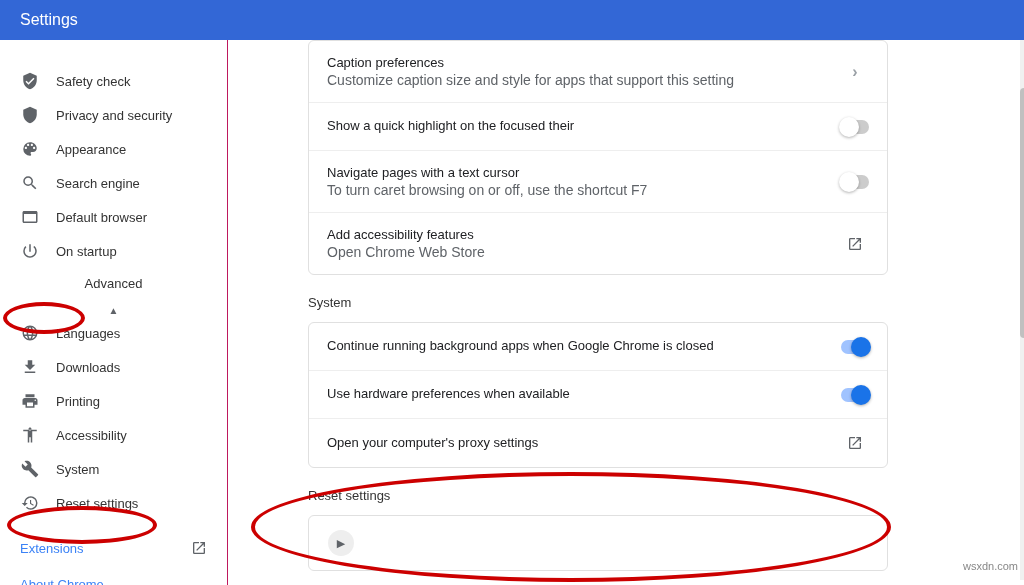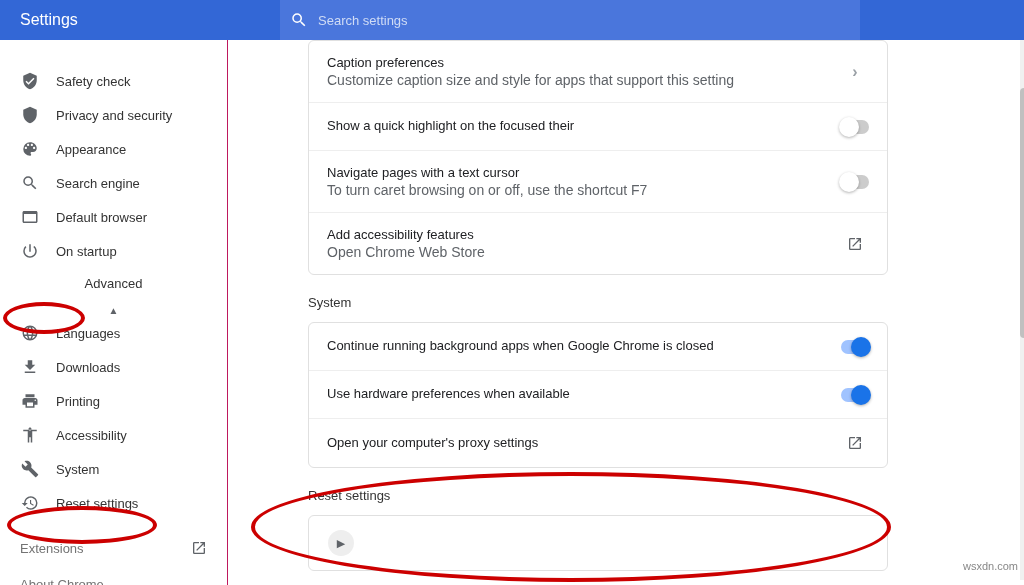--- a/index.html
+++ b/index.html
@@ -48,33 +48,27 @@
     
     .sidebar-inner { position: relative; }
     
     .anno { position: absolute; border: 4px solid #cc0000; border-radius: 50%; pointer-events: none; }
     .anno1 { left: 3px; top: 302px; width: 82px; height: 32px; }
     .anno2 { left: 7px; top: 506px; width: 150px; height: 38px; }
     .anno3 { left: 251px; top: 472px; width: 640px; height: 110px; }
     
     .watermark { position: absolute; bottom: 13px; right: 6px; font-size: 11px; color: #888; }
     
-    .ext-row { display: flex; align-items: center; justify-content: space-between; padding: 0 20px; height: 36px; font-size: 13px; color: #737373; cursor: pointer; margin-top: 10px; }
+    .ext-row { display: flex; align-items: center; justify-content: space-between; padding: 0 20px; height: 36px; font-size: 13px; color: #3b82f6; cursor: pointer; margin-top: 10px; }
   </style>
 </head>
 <body>
 
 <div class="header">
   <div class="header-title">Settings</div>
-  <div class="search-box">
-    <svg viewBox="0 0 24 24">
-        <path d="M15.5 14h-.79l-.28-.27A6.471 6.471 0 0016 9.5 6.5 6.5 0 109.5 16c1.61 0 3.09-.59 4.23-1.57l.27.28v.79l5 4.99L20.49 19l-4.99-5zm-6 0C7.01 14 5 11.99 5 9.5S7.01 5 9.5 5 14 7.01 14 9.5 11.99 14 9.5 14z"></path>
-      </svg>
-    <input placeholder="Search settings" style="">
-  </div>
 </div>
 
 <div class="container">
   <div class="sidebar">
     <div class="sidebar-inner" id="sidebar-inner">
         <div class="nav-item">
       <span class="icon-slot">
             <svg viewBox="0 0 24 24">
               <path d="M12 1L3 5v6c0 5.55 3.84 10.74 9 12 5.16-1.26 9-6.45 9-12V5l-9-4zm-2 16l-4-4 1.41-1.41L10 14.17l6.59-6.59L18 9l-8 8z"></path>
             </svg>

